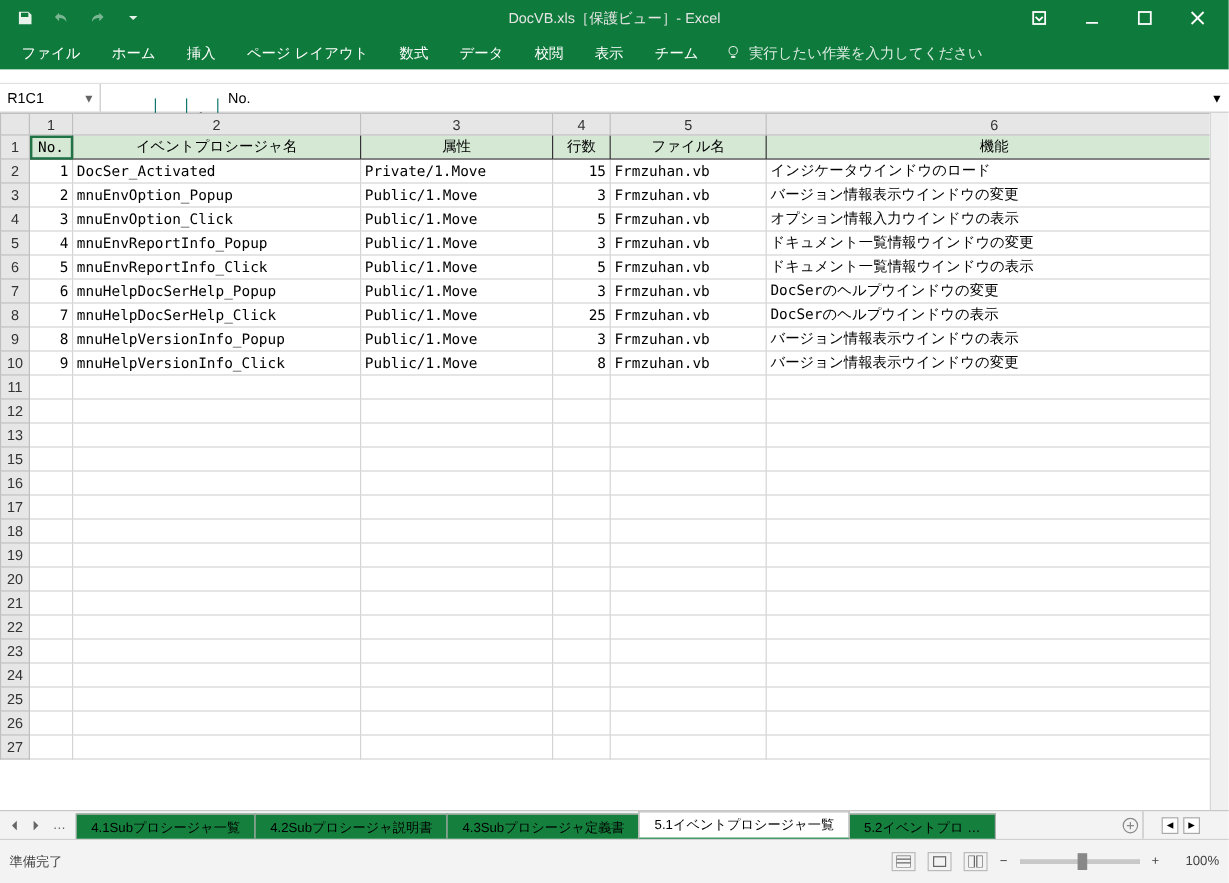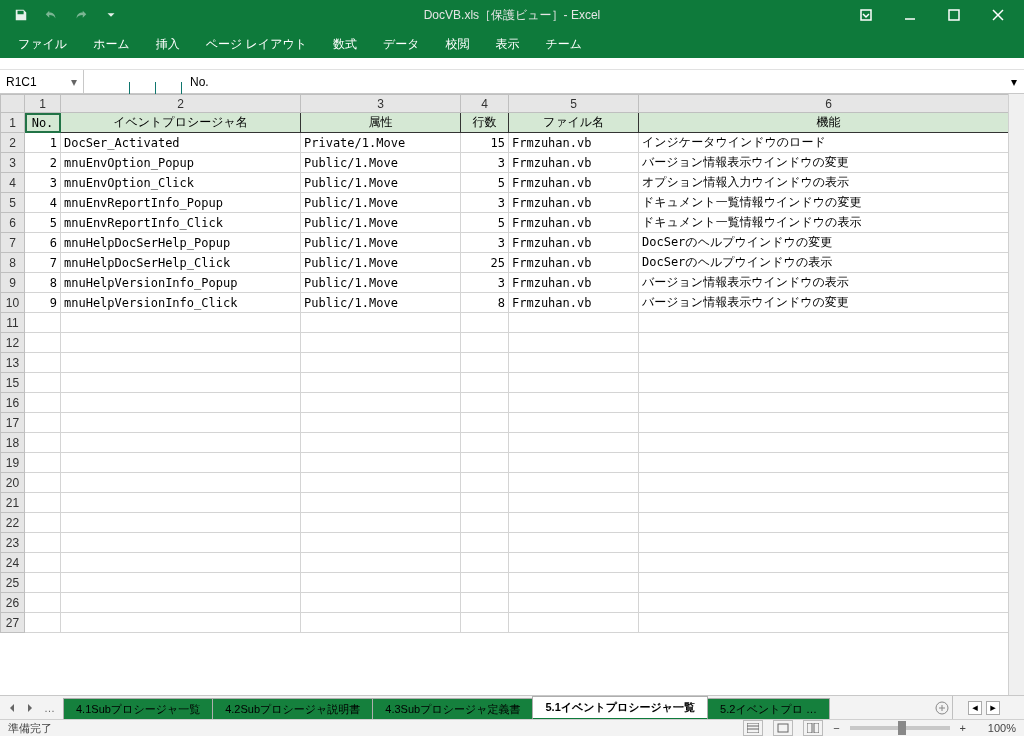--- a/index.html
+++ b/index.html
@@ -46,26 +46,26 @@
 td.cell.num { text-align: right; }
 td.cell.selected { outline: 2px solid #217346; outline-offset: -2px; }
 .vscroll { width: 16px; background: #f0f0f0; border-left: 1px solid #d0d0d0; }
 
 .sheet-tabs-bar { height: 24px; display: flex; align-items: center; border-top: 1px solid #c8c8c8; background: #f3f3f3; font-size: 11px; }
 .sheet-nav { display: flex; padding: 0 4px; gap: 2px; }
 .sheet-nav-btn { width: 16px; display: flex; align-items: center; justify-content: center; cursor: pointer; }
 .sheet-nav-btn svg { width: 8px; height: 8px; }
 .sheet-tabs { display: flex; flex: 1; height: 100%; align-items: flex-end; overflow: hidden; }
 .sheet-tab { padding: 3px 12px; border: 1px solid #aeaeae; border-bottom: none; background: #15803d; margin-right: -1px; cursor: pointer; white-space: nowrap; position: relative; top: 1px; }
-.sheet-tab.active { background: #fff; border-bottom: 2px solid #0e7a3b; font-weight: 700; z-index: 2; }
+.sheet-tab.active { background: #fff; border-bottom: 2px solid #0e7a3b; font-weight: 400; z-index: 2; }
 .sheet-add { width: 20px; display: flex; align-items: center; justify-content: center; cursor: pointer; }
 .hscroll-area { width: 60px; display: flex; align-items: center; gap: 4px; padding: 0 4px; }
 .hscroll-btn { width: 14px; height: 14px; border: 1px solid #aaa; background: #fff; display: flex; align-items: center; justify-content: center; }
 
-.statusbar { height: 17px; background: #f3f3f3; border-top: 1px solid #d0d0d0; display: flex; align-items: center; font-size: 11px; padding: 0 8px; color: #444; }
+.statusbar { height: 37px; background: #f3f3f3; border-top: 1px solid #d0d0d0; display: flex; align-items: center; font-size: 11px; padding: 0 8px; color: #444; }
 .status-right { margin-left: auto; display: flex; align-items: center; gap: 10px; }
 .view-btn { width: 20px; height: 16px; border: 1px solid #bbb; display: flex; align-items: center; justify-content: center; cursor: pointer; }
 .zoom-slider { width: 100px; height: 4px; background: #c8c8c8; position: relative; }
 .zoom-thumb { width: 8px; height: 14px; background: #888; position: absolute; left: 48%; top: -5px; }
 .zoom-pct { min-width: 40px; text-align: right; }
 </style>
 </head>
 <body>
 
 <div class="titlebar">
@@ -121,20 +121,27 @@
 <div class="ribbon-tabs">
   <div class="ribbon-tab file">ファイル</div>
   <div class="ribbon-tab">ホーム</div>
   <div class="ribbon-tab">挿入</div>
   <div class="ribbon-tab">ページ レイアウト</div>
   <div class="ribbon-tab">数式</div>
   <div class="ribbon-tab">データ</div>
   <div class="ribbon-tab">校閲</div>
   <div class="ribbon-tab">表示</div>
   <div class="ribbon-tab">チーム</div>
+  <div class="tell-me">
+    <svg viewBox="0 0 16 16">
+        <circle cx="8" cy="6" r="4" fill="none" stroke="#fff"></circle>
+        <path d="M6 11h4v2H6z"></path>
+      </svg>
+    <span>実行したい作業を入力してください</span>
+  </div>
 </div>
 
 <div class="ribbon-space"></div>
 
 <div class="formula-bar">
   <div class="name-box">
     <span>R1C1</span>
     <span class="name-box-dd">▾</span>
   </div>
   <div style="width:20px"></div>

